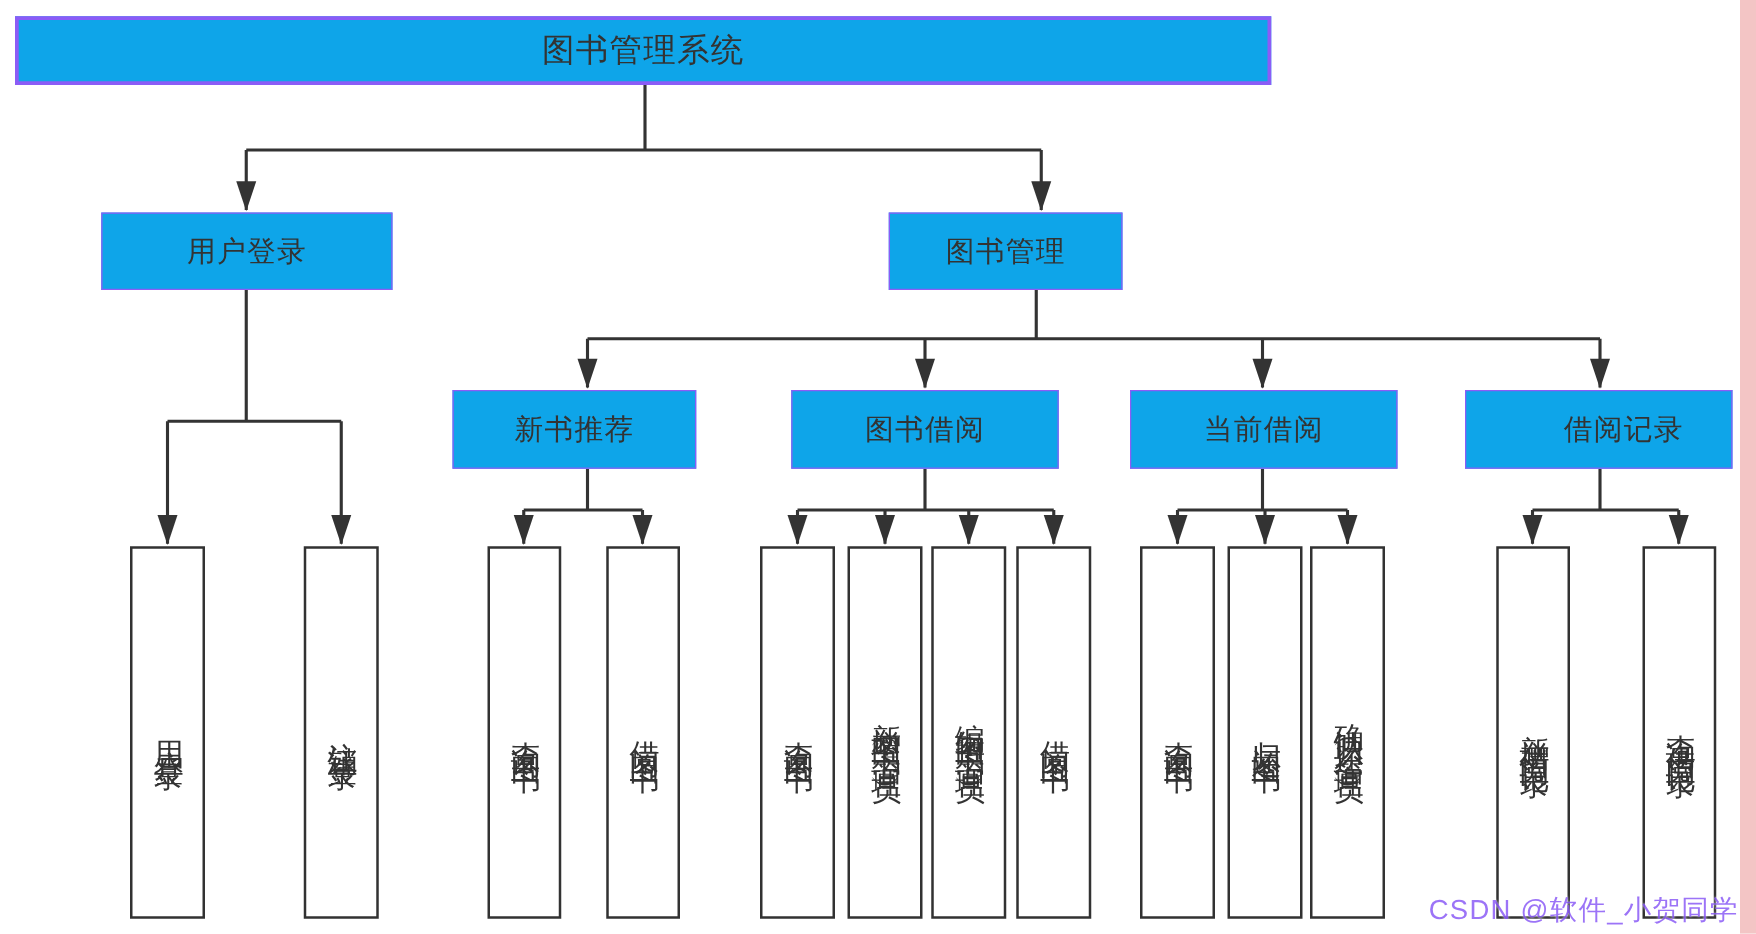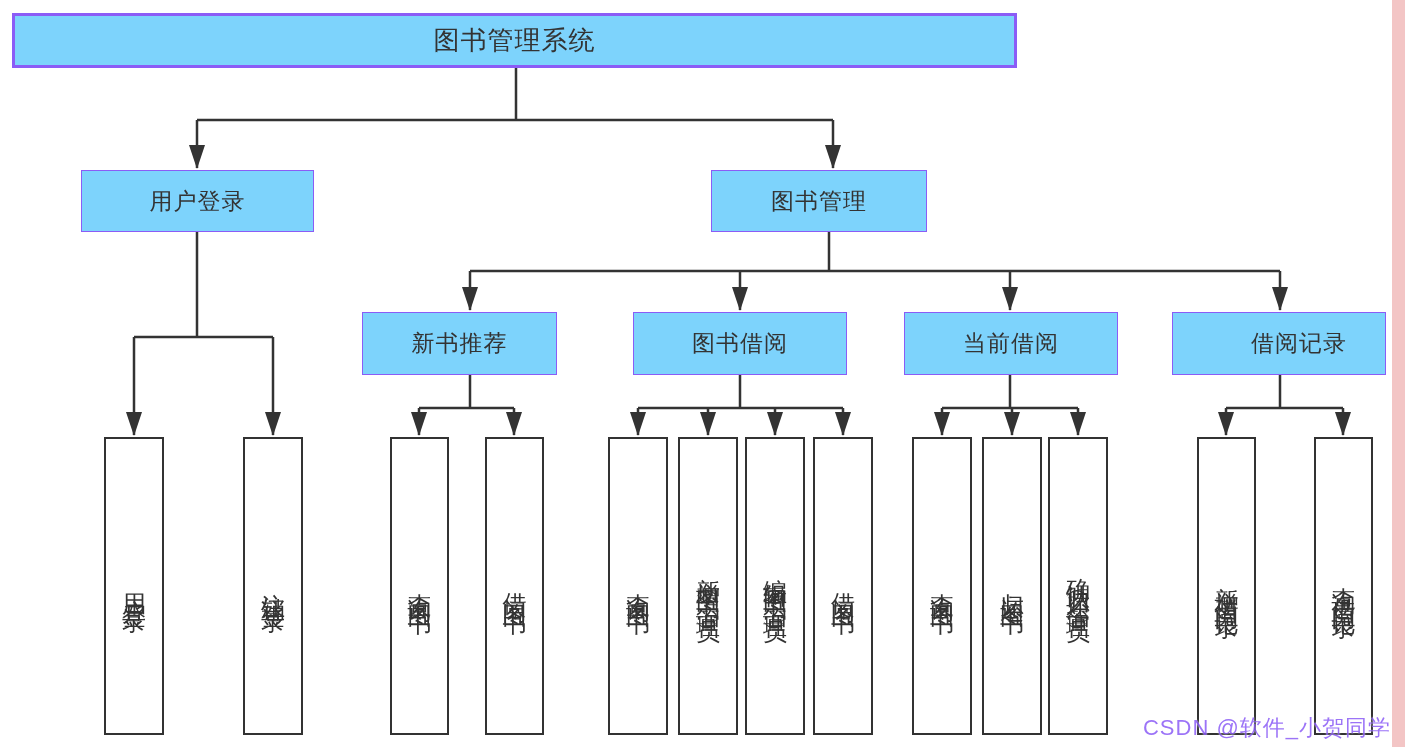--- a/index.html
+++ b/index.html
@@ -2,21 +2,21 @@
 <html><head>
 <meta charset="utf-8">
 <style>
   * { margin:0; padding:0; box-sizing:border-box; }
   html,body { width:1405px; height:747px; background:#ffffff; overflow:hidden;
               font-family:"Liberation Sans","DejaVu Sans",sans-serif; color:#333; }
   .stage { position:relative; width:1405px; height:747px; background:#fff; }
 
   svg.connectors { position:absolute; left:0; top:0; width:1405px; height:747px; }
 
-  .box { position:absolute; background:#7dd3fc; border:1px solid #8b5cf6;
+  .box { position:absolute; background:#0ea5e9; border:1px solid #8b5cf6;
          display:flex; align-items:center; justify-content:center;
          font-size:23px; color:#333; letter-spacing:1px; z-index:2; }
   .root { border-width:3px; font-size:26px; }
 
   .vbox { position:absolute; background:#fff; border:2px solid #323232;
           display:flex; align-items:center; justify-content:center;
           writing-mode:vertical-rl; text-orientation:mixed;
           font-size:24px; letter-spacing:6px; color:#333; z-index:2; }
 
   .edge-strip { position:absolute; right:0; top:0; width:13px; height:747px;
@@ -70,21 +70,21 @@
 
       <path d="M1280,375 V408 M1226,408 H1343"></path>
       <line x1="1226" y1="408" x2="1226" y2="435" marker-end="url(#arw)"></line>
       <line x1="1343" y1="408" x2="1343" y2="435" marker-end="url(#arw)"></line>
     </g>
   </svg>
 
   <div class="box root" style="left:12px; top:13px; width:1005px; height:55px;">图书管理系统</div>
 
   <div class="box" style="left:81px; top:170px; width:233px; height:62px;">用户登录</div>
-  <div class="box" style="left:711px; top:170px; width:216px; height:62px;">图书管理</div>
+  <div class="box" style="left:711px; top:170px; width:187px; height:62px;">图书管理</div>
 
   <div class="box" style="left:362px; top:312px; width:195px; height:63px;">新书推荐</div>
   <div class="box" style="left:904px; top:312px; width:214px; height:63px;">当前借阅</div>
   <div class="box" style="left:633px; top:312px; width:214px; height:63px;">图书借阅</div>
   <div class="box" style="left:1172px; top:312px; width:214px; height:63px;padding-left:40px;">借阅记录</div>
 
   <div class="vbox" style="left:104px; top:437px; width:60px; height:298px;">用户登录</div>
   <div class="vbox" style="left:243px; top:437px; width:60px; height:298px;">注销登录</div>
 
   <div class="vbox" style="left:390px; top:437px; width:59px; height:298px;">查询图书</div>

